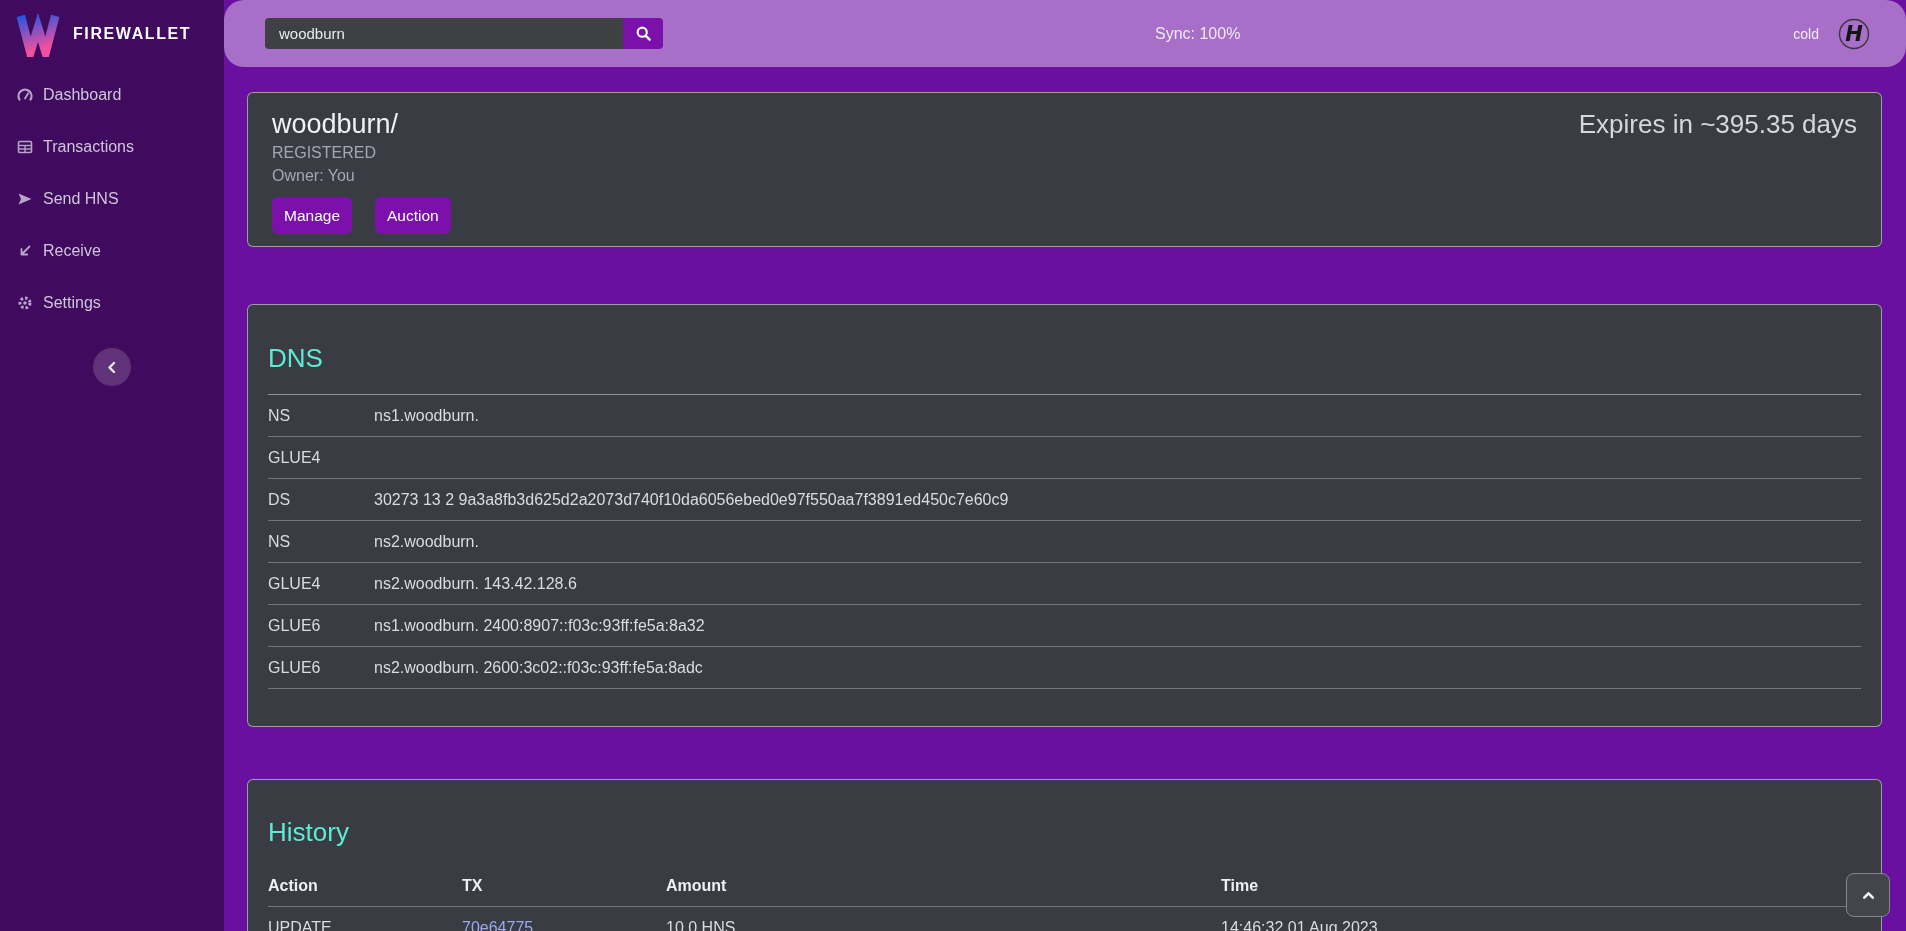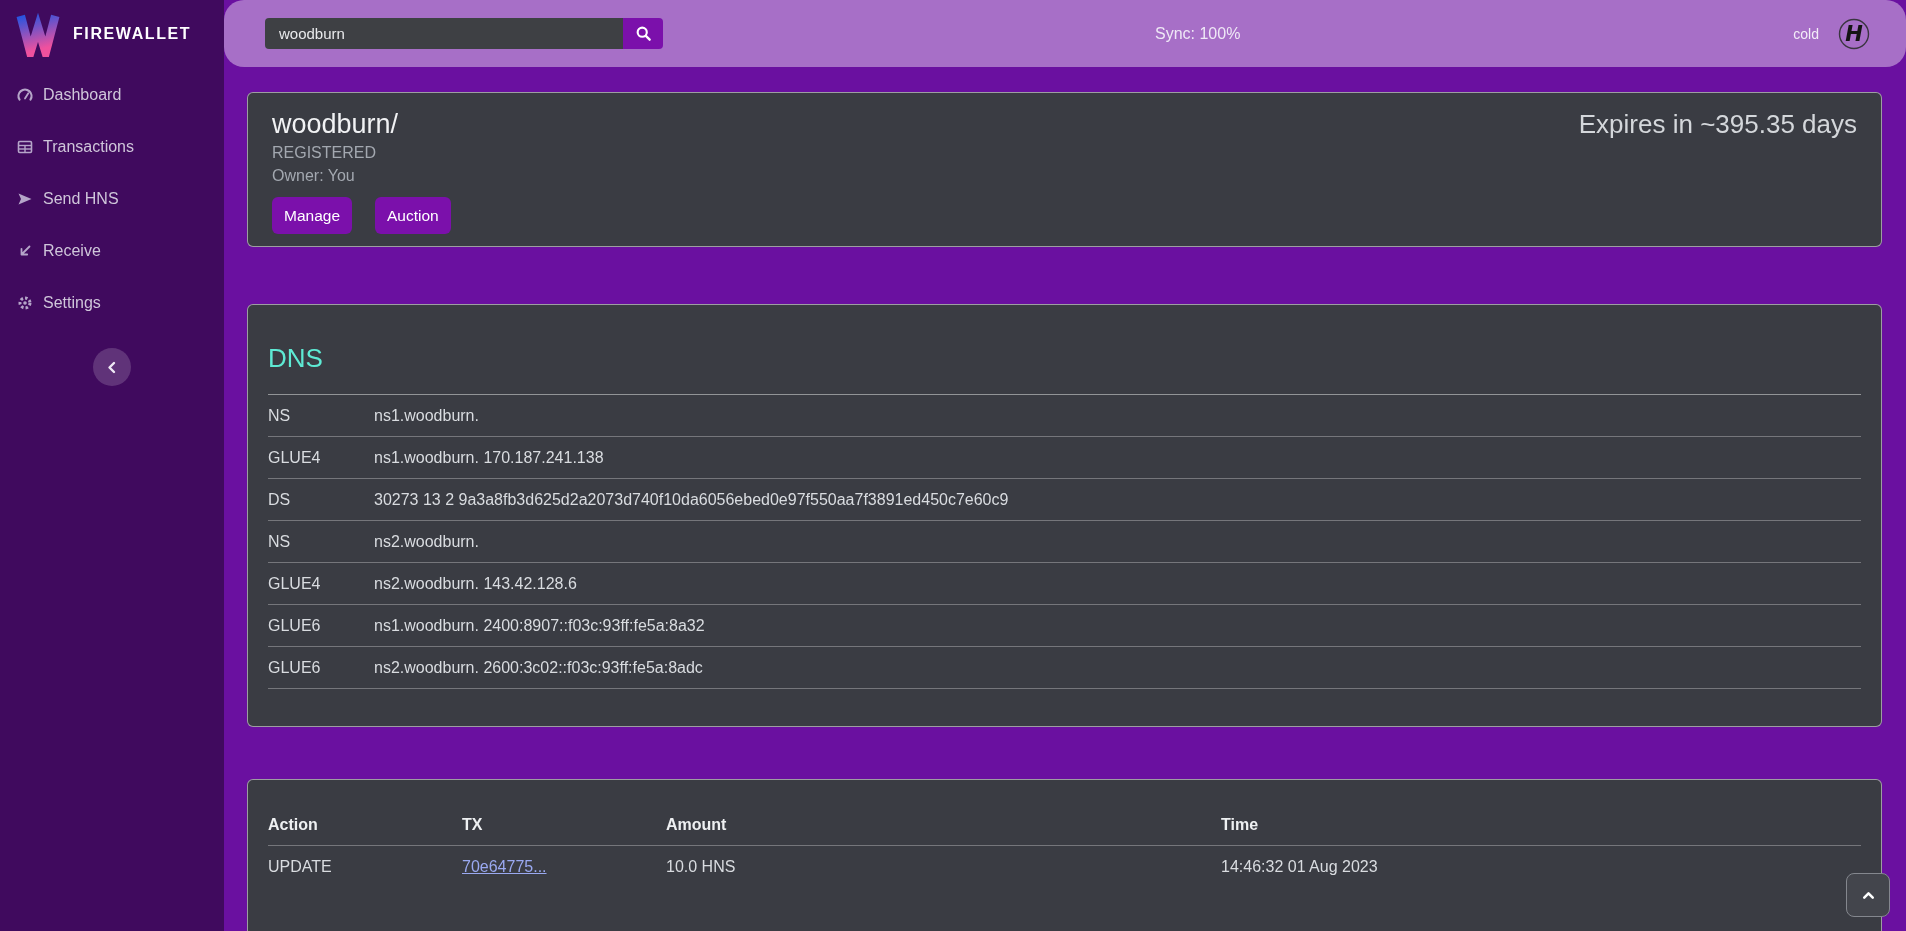--- a/index.html
+++ b/index.html
@@ -190,21 +190,20 @@
 
       <section class="card card-dns">
         <h2 class="card-title">DNS</h2>
         <div class="dns-table">
           <div class="dns-row">
             <span>NS</span>
             <span>ns1.woodburn.</span>
           </div>
           <div class="dns-row">
             <span>GLUE4</span>
-            <span>ns1.woodburn. 170.187.241.138</span>
           </div>
           <div class="dns-row">
             <span>DS</span>
             <span>30273 13 2 9a3a8fb3d625d2a2073d740f10da6056ebed0e97f550aa7f3891ed450c7e60c9</span>
           </div>
           <div class="dns-row">
             <span>NS</span>
             <span>ns2.woodburn.</span>
           </div>
           <div class="dns-row">
@@ -216,20 +215,21 @@
             <span>ns1.woodburn. 2400:8907::f03c:93ff:fe5a:8a32</span>
           </div>
           <div class="dns-row">
             <span>GLUE6</span>
             <span>ns2.woodburn. 2600:3c02::f03c:93ff:fe5a:8adc</span>
           </div>
         </div>
       </section>
 
       <section class="card card-history">
+        <h2 class="card-title">History</h2>
         <div class="history-table">
           <div class="h-row h-head">
             <span>Action</span>
             <span>TX</span>
             <span>Amount</span>
             <span>Time</span>
           </div>
           <div class="h-row h-tr">
             <span>UPDATE</span>
             <span><a class="tx-link">70e64775...</a></span>

